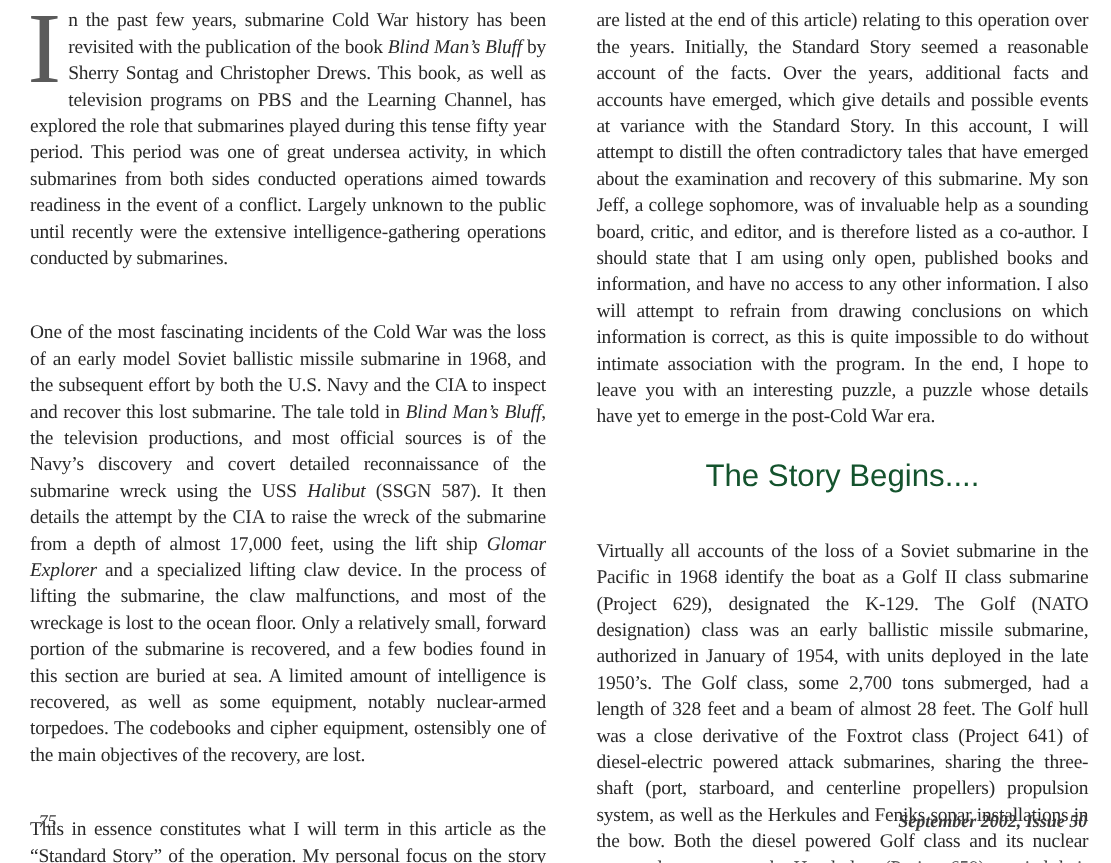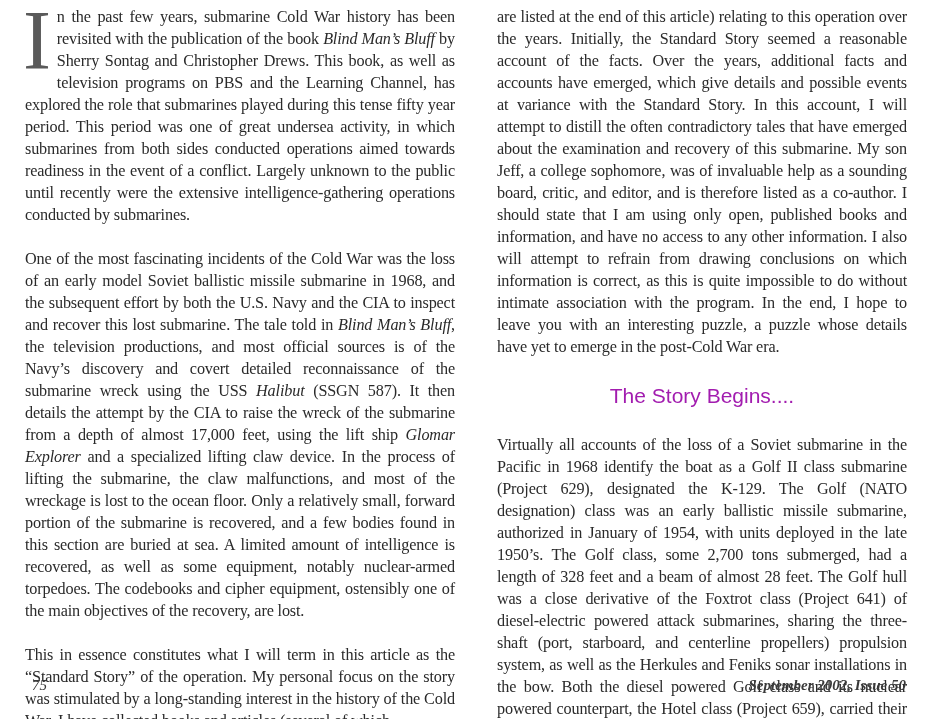--- a/index.html
+++ b/index.html
@@ -12,36 +12,36 @@
   .col {
     position: absolute;
     font-size: 16.2px;
     line-height: 22px;
     text-align: justify;
     letter-spacing: -0.15px;
   }
   .col-left { left: 25px; top: 6px; width: 430px; }
   .col-right { left: 497px; top: 6px; width: 410px; }
   .col p { margin: 0; }
-  .col p + p { margin-top: 22px; }
+  .col p + p { margin-top: 40px; }
   .dropcap {
     float: left;
     font-family: "Liberation Serif", "DejaVu Serif", serif;
     font-size: 84px;
     line-height: 62px;
     height: 66px;
     color: #5a5a5a;
     margin: 4px 6px 0 -2px;
     font-weight: normal;
   }
   em { }
   .heading {
     font-family: "Liberation Sans", "DejaVu Sans", sans-serif;
-    font-size: 21px;
-    color: #a21caf;
+    font-size: 26px;
+    color: #14532d;
     text-align: center;
     margin: 26px 0 26px 0 !important;
     letter-spacing: 0;
     line-height: 24px;
   }
   .folio-left {
     position: absolute; left: 32px; top: 677px;
     font-family: "Liberation Serif", "DejaVu Serif", serif;
     font-style: italic; font-size: 15px; color: #3a3a3a;
   }

